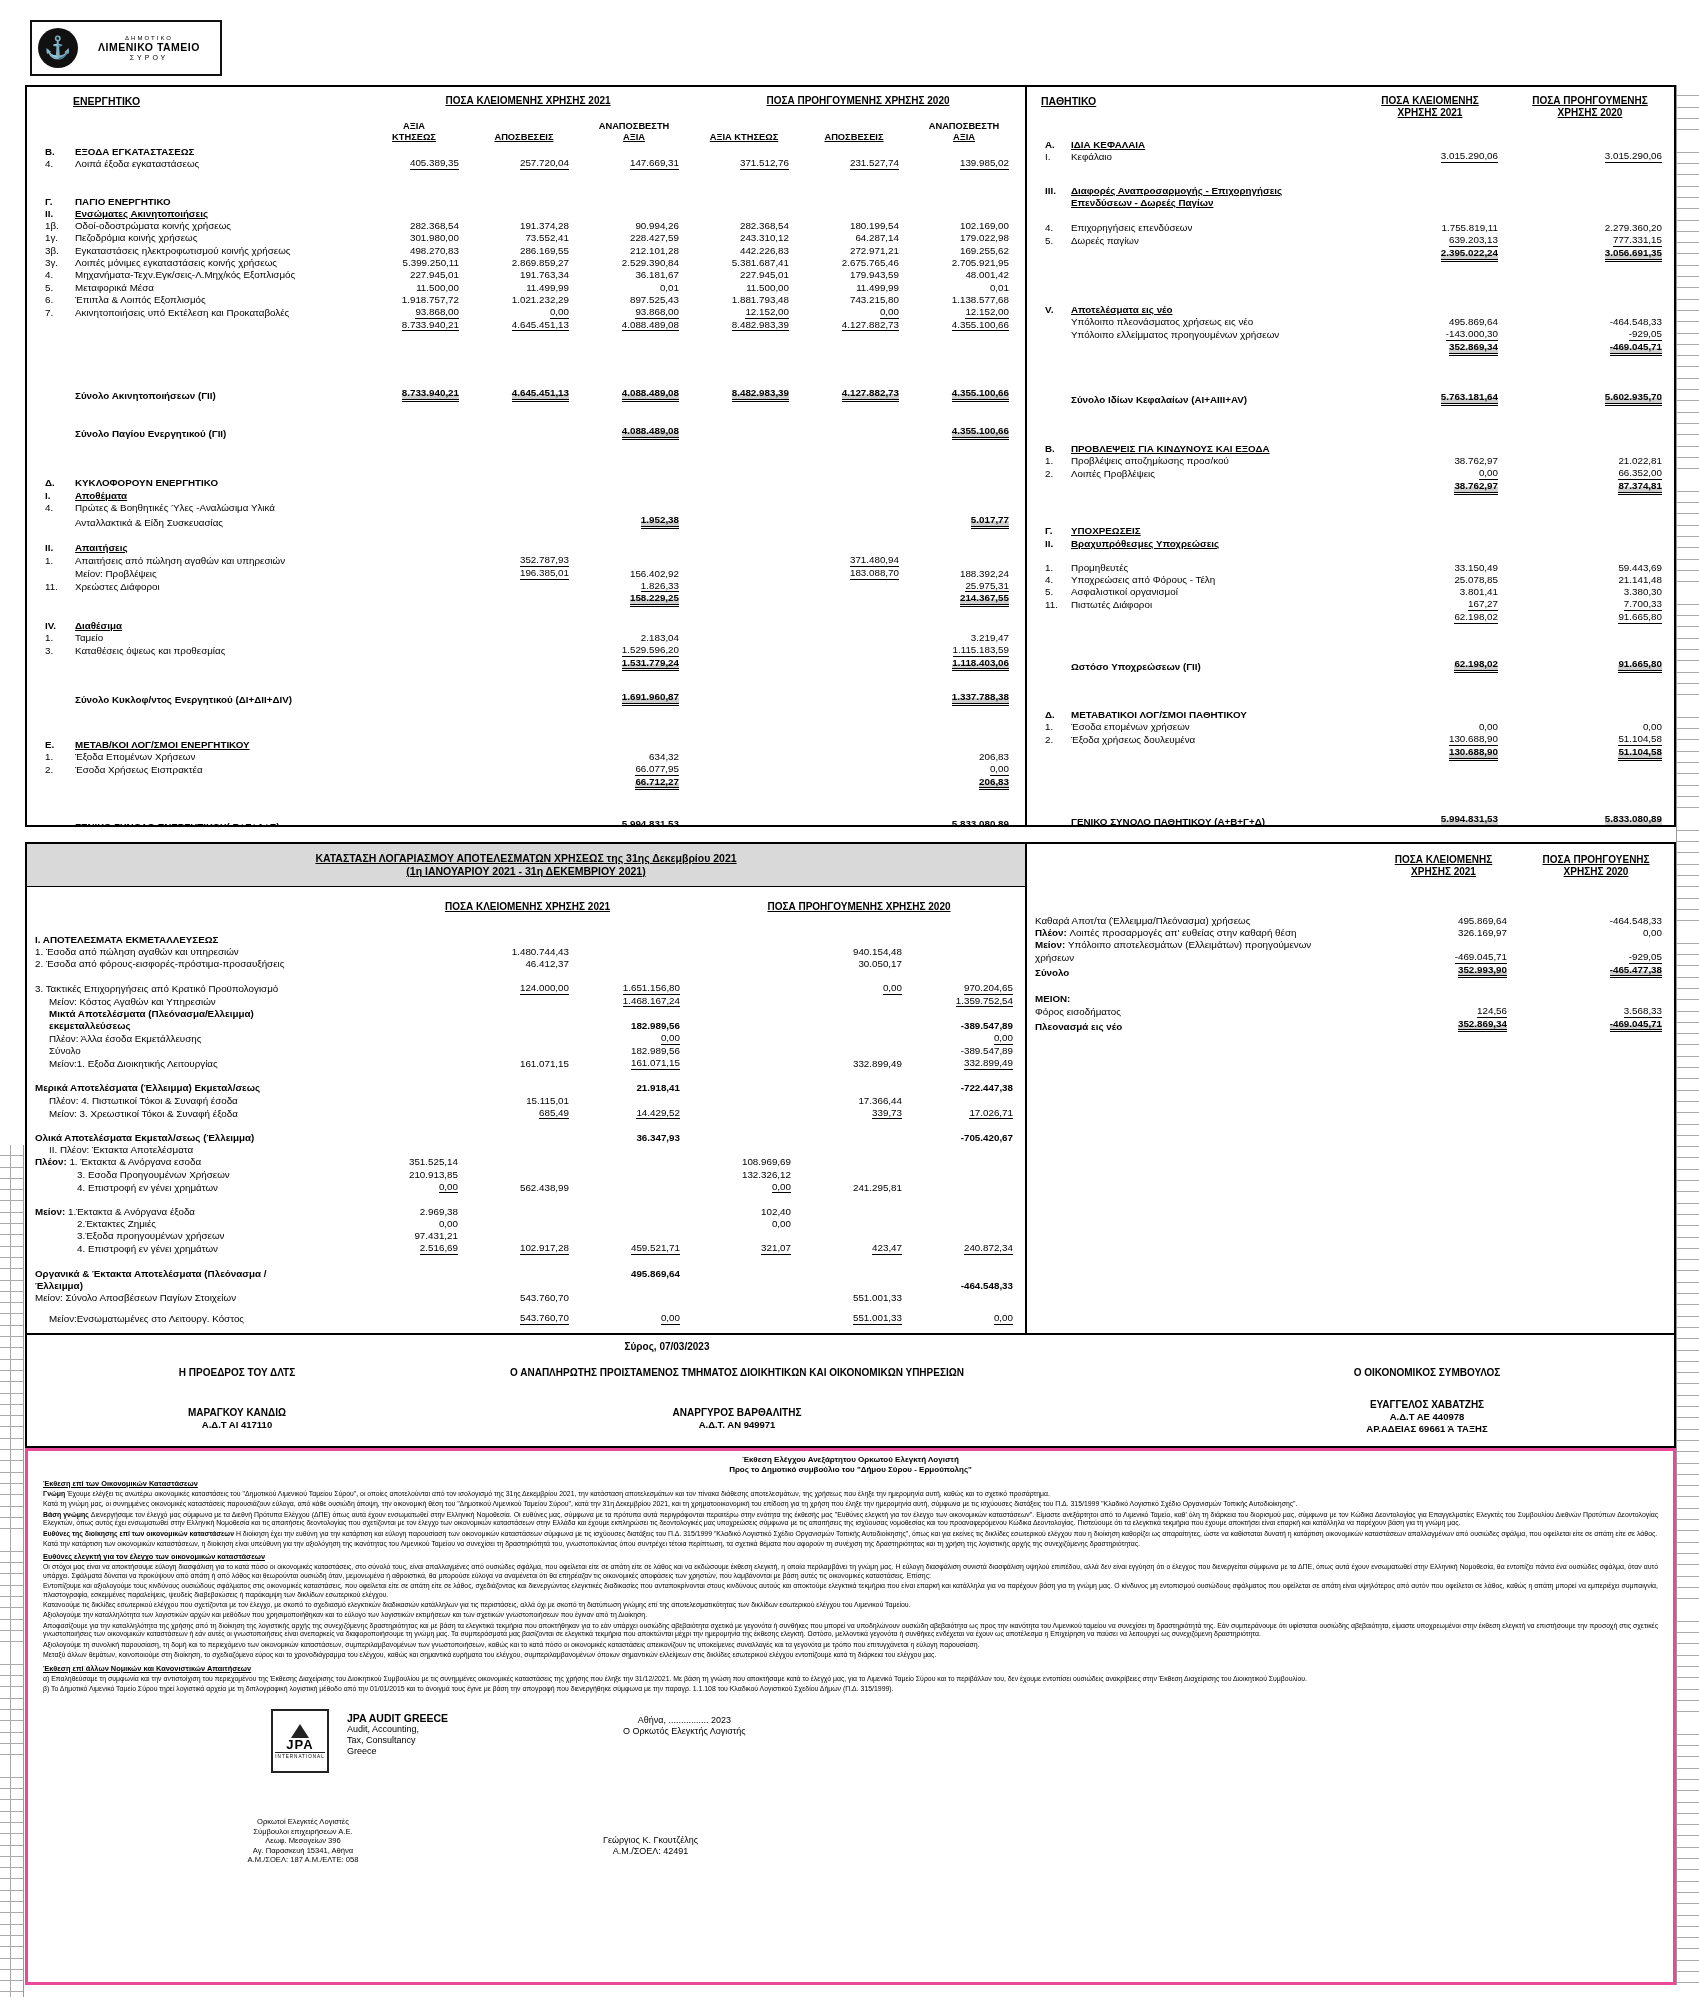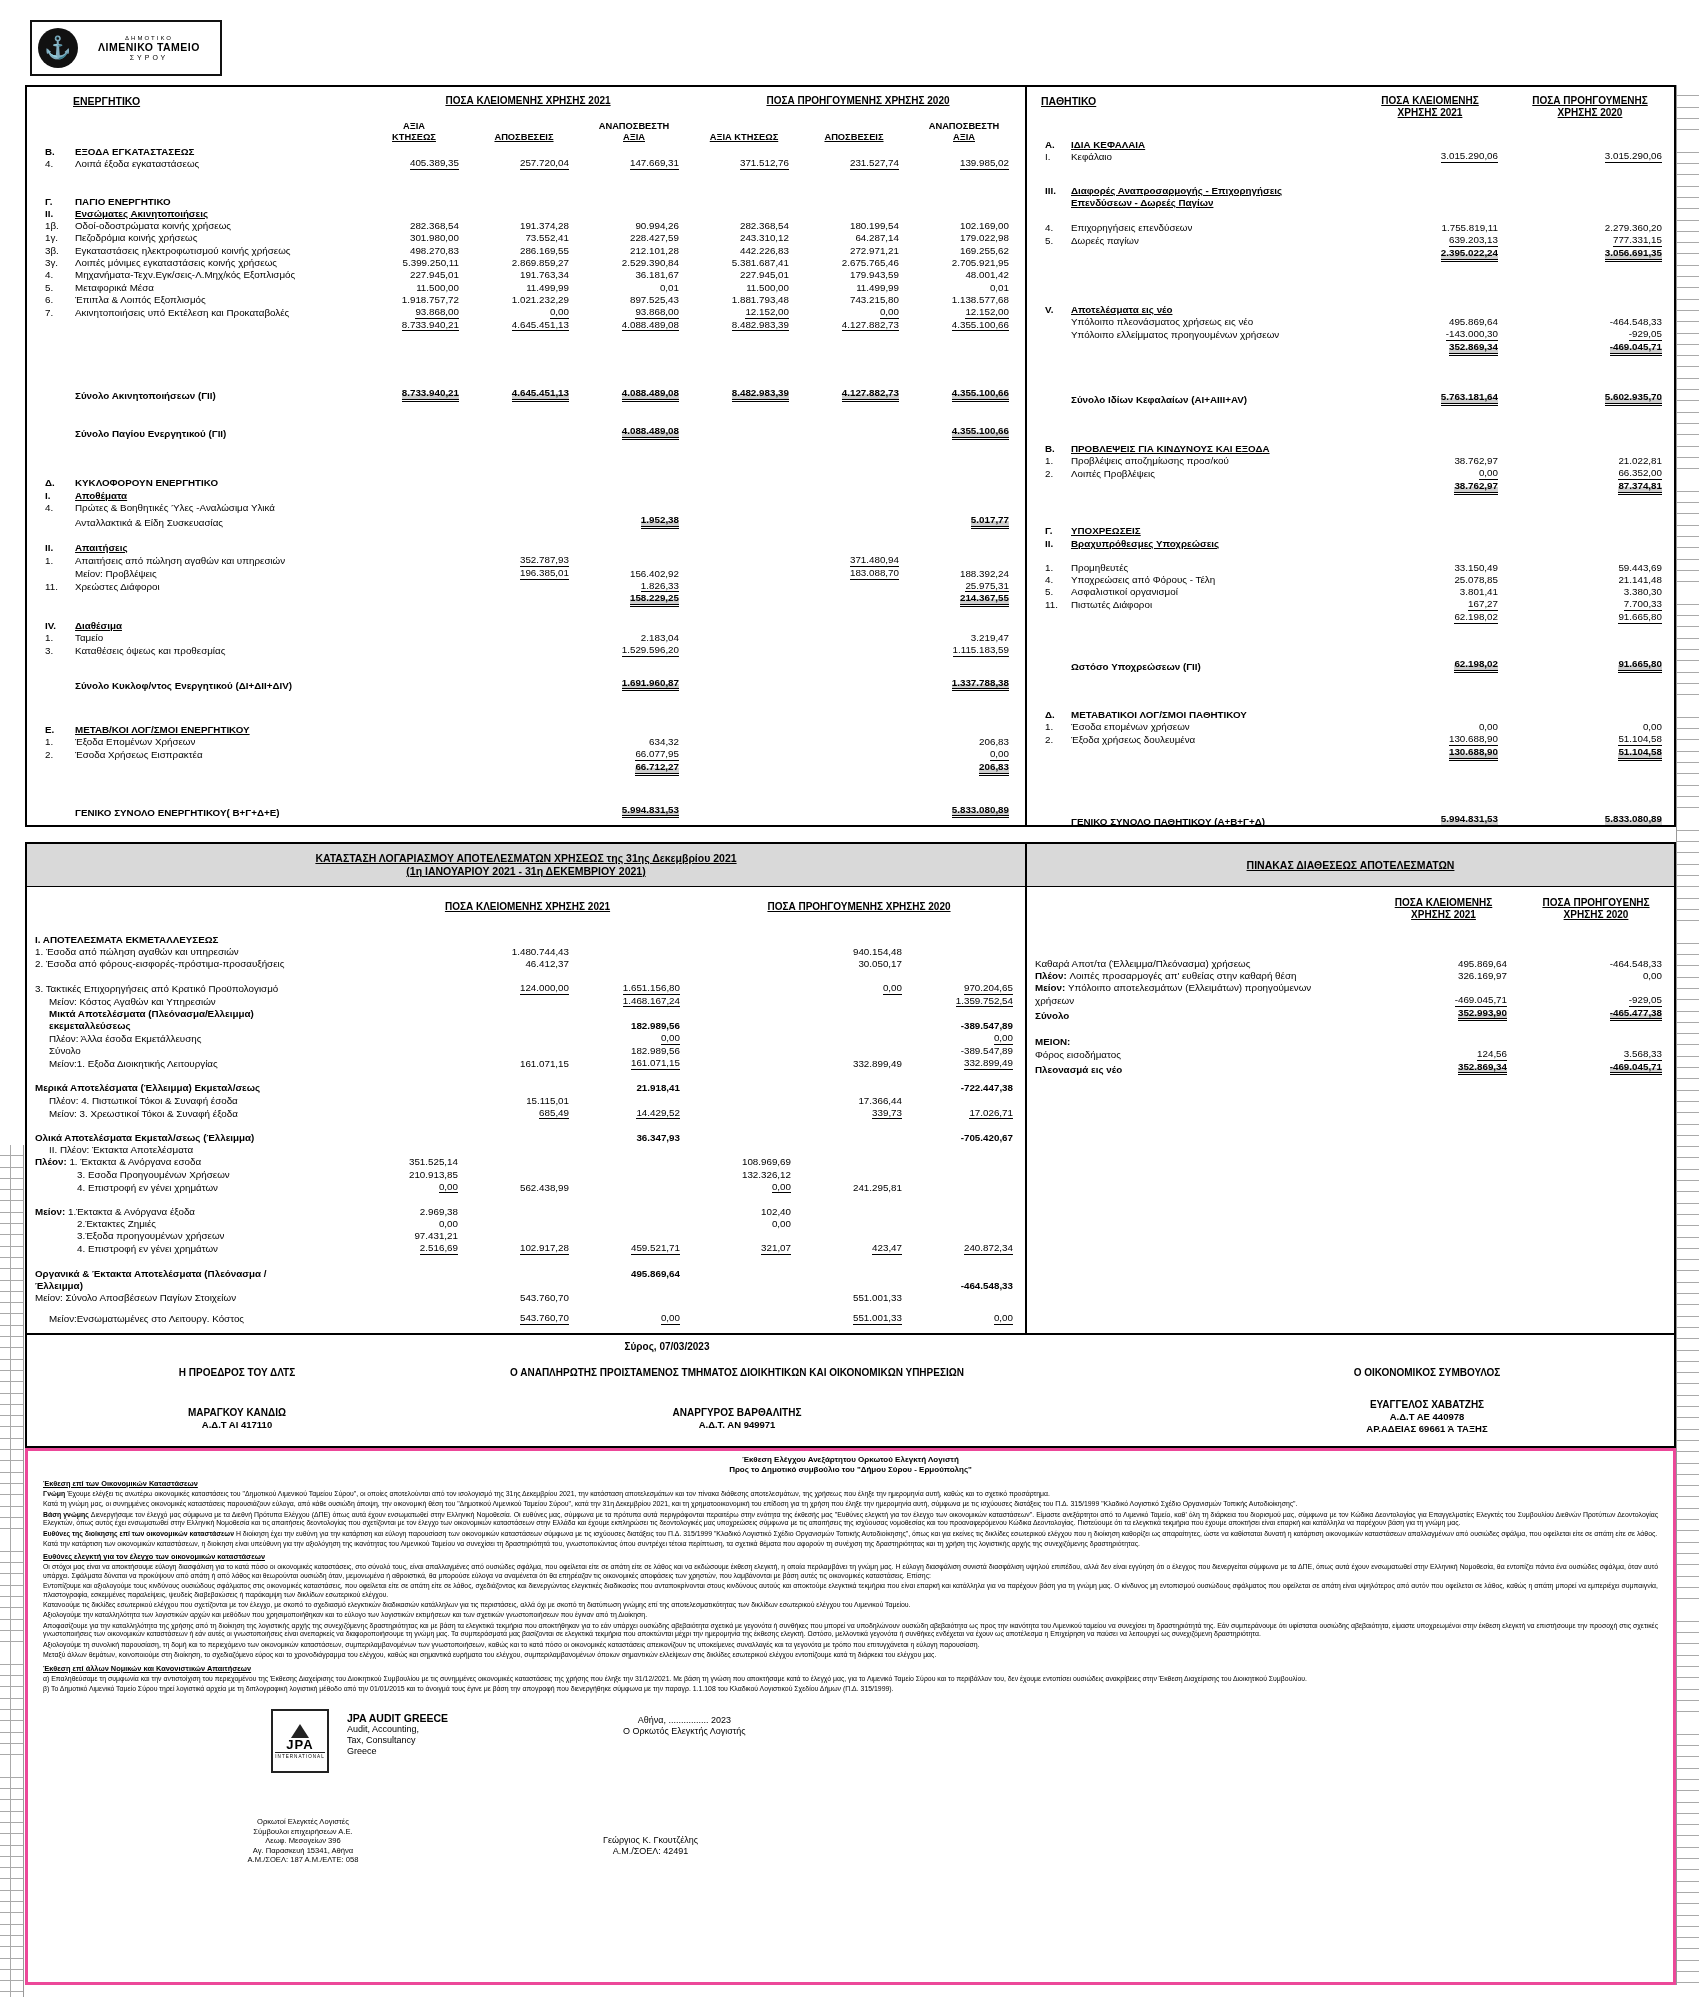--- a/index.html
+++ b/index.html
@@ -403,20 +403,30 @@
           <div class="t-row g-assets">
             <div class="t-num">3.</div>
             <div class="t-label">Καταθέσεις όψεως και προθεσμίας</div>
             <div class="t-cell"></div>
             <div class="t-cell"></div>
             <div class="t-cell"><span class="val v-u">1.529.596,20</span></div>
             <div class="t-cell"></div>
             <div class="t-cell"></div>
             <div class="t-cell"><span class="val v-u">1.115.183,59</span></div>
           </div>
+          <div class="t-row g-assets">
+            <div class="t-num"></div>
+            <div class="t-label"></div>
+            <div class="t-cell"></div>
+            <div class="t-cell"></div>
+            <div class="t-cell"><span class="val v-d">1.531.779,24</span></div>
+            <div class="t-cell"></div>
+            <div class="t-cell"></div>
+            <div class="t-cell"><span class="val v-d">1.118.403,06</span></div>
+          </div>
           <div class="t-row g-assets ls-b" style="margin-top: 20px;">
             <div class="t-num"></div>
             <div class="t-label">Σύνολο Κυκλοφ/ντος Ενεργητικού (ΔΙ+ΔΙΙ+ΔΙV)</div>
             <div class="t-cell"></div>
             <div class="t-cell"></div>
             <div class="t-cell"><span class="val v-d">1.691.960,87</span></div>
             <div class="t-cell"></div>
             <div class="t-cell"></div>
             <div class="t-cell"><span class="val v-d">1.337.788,38</span></div>
           </div>
@@ -904,23 +914,20 @@
               <div class="t-cell"></div>
               <div class="t-cell"></div>
               <div class="t-cell"></div>
               <div class="t-cell"></div>
               <div class="t-cell"></div>
             </div>
           </div>
       </div>
     </div>
     <div class="bs-right">
-      <div class="sec-band">
-        <div>ΠΙΝΑΚΑΣ ΔΙΑΘΕΣΕΩΣ ΑΠΟΤΕΛΕΣΜΑΤΩΝ</div>
-      </div>
       <div class="panel-body">
         <span class="colhead" style="left:339px;top:10px;width:155px;"><span>ΠΟΣΑ ΚΛΕΙΟΜΕΝΗΣ</span><br><span>ΧΡΗΣΗΣ 2021</span></span>
         <span class="colhead" style="left:494px;top:10px;width:150px;"><span>ΠΟΣΑ ΠΡΟΗΓΟΥΕΝΗΣ</span><br><span>ΧΡΗΣΗΣ 2020</span></span>
         <div class="rows" style="padding:70px 0 0 8px;">
             <div class="t-row g-disp">
               <div class="t-label">Καθαρά Αποτ/τα (Έλλειμμα/Πλεόνασμα) χρήσεως</div>
               <div class="t-cell"><span class="val">495.869,64</span></div>
               <div class="t-cell"><span class="val">-464.548,33</span></div>
             </div>
             <div class="t-row g-disp">

